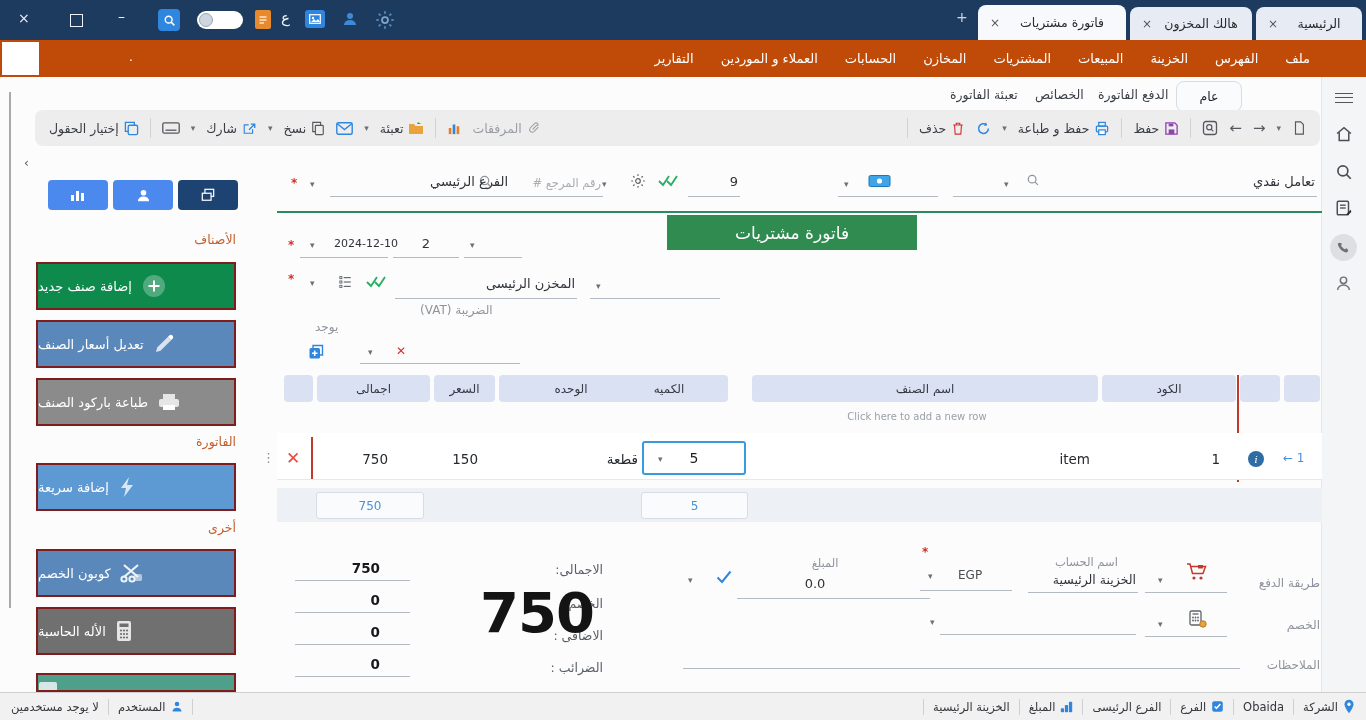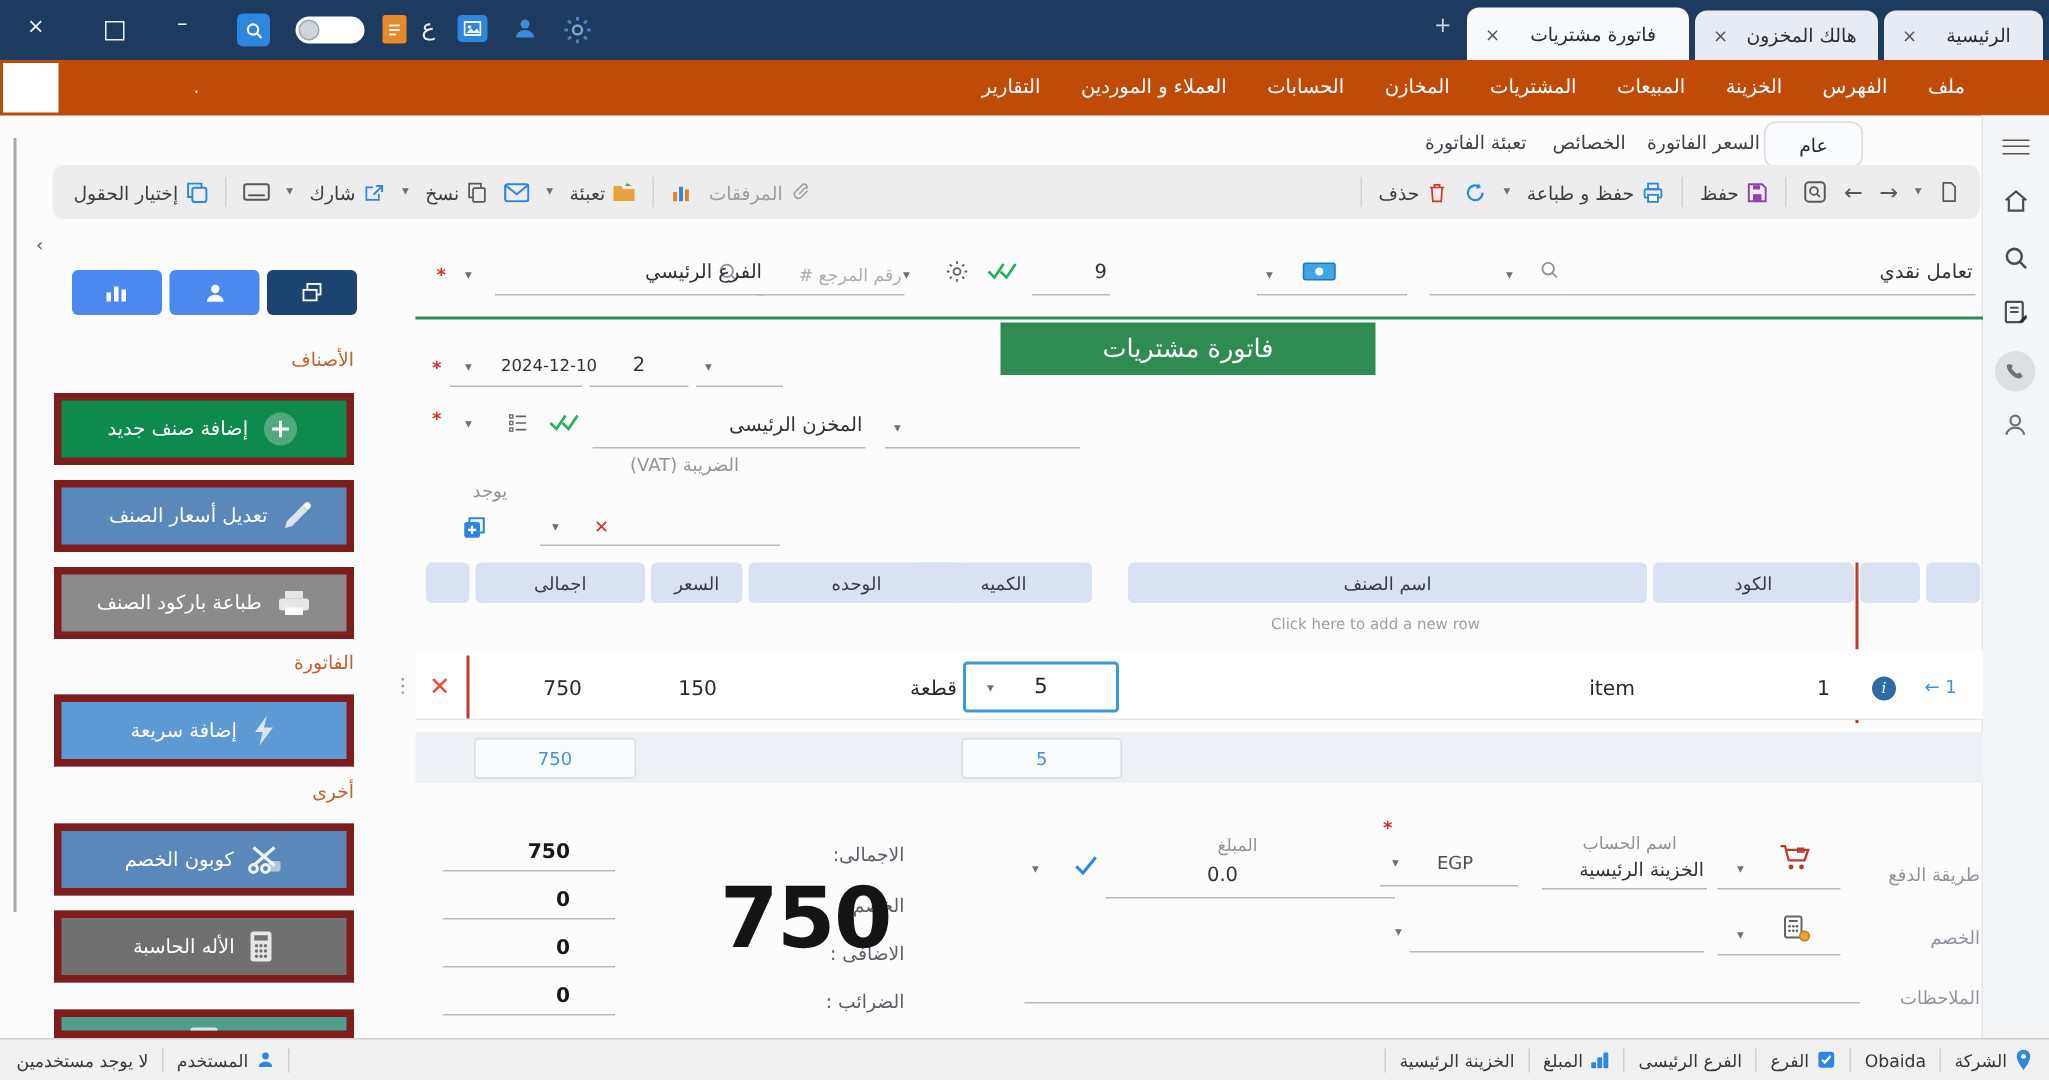--- a/index.html
+++ b/index.html
@@ -67,22 +67,22 @@
   .sumband{position:absolute;left:277px;top:488px;width:1045px;height:34px;background:#edf0f5;}
   .sumbox{position:absolute;top:4px;height:25px;background:#fafbfc;border:1px solid #d8dce3;border-radius:3px;
      display:flex;align-items:center;justify-content:center;font-size:12px;color:#4a90d9;}
   
   .tot-lbl{position:absolute;font-size:12.5px;color:#5a5f66;direction:rtl;text-align:right;width:60px;}
   .tot-val{position:absolute;font-size:13.5px;color:#17191c;font-weight:bold;width:80px;text-align:right;direction:ltr;}
   .grand{position:absolute;left:480px;top:580px;font-size:56px;font-weight:bold;color:#141414;letter-spacing:-1px;}
   
   .topbtn{position:absolute;top:180px;width:60px;height:30px;border-radius:4px;display:flex;align-items:center;justify-content:center;}
   .sec-lbl{position:absolute;width:100px;text-align:right;direction:rtl;color:#c2602e;font-size:12.5px;}
-  .sbtn{position:absolute;left:36px;width:200px;height:48px;border:5px solid #7f1d1d;box-sizing:border-box;
-     display:flex;direction:rtl;align-items:center;justify-content:center;gap:9px;color:#fff;font-size:13px;cursor:default;}
+  .sbtn{position:absolute;left:36px;width:200px;height:48px;border:2px solid #7f1d1d;box-sizing:border-box;
+     display:flex;direction:rtl;align-items:center;justify-content:flex-end;gap:9px;color:#fff;font-size:13px;cursor:default;}
   .handle{position:absolute;left:262px;top:450px;color:#8b8f95;font-size:13px;letter-spacing:-1px;}
   .lscroll{position:absolute;left:9px;top:92px;width:2px;height:516px;background:#a9a9ab;}
   
   .statusbar{position:absolute;left:0;top:692px;width:1366px;height:28px;background:#f1f1f1;border-top:1px solid #cfcfcf;box-sizing:border-box;}
   .sgroup{position:absolute;top:0;height:27px;display:flex;align-items:center;}
   .sitem{display:flex;direction:rtl;align-items:center;gap:5px;font-size:11.5px;color:#33363b;padding:0 9px;white-space:nowrap;}
   .ssep{width:1px;height:16px;background:#cfd0d3;}
   svg{display:block;}
 </style>
 </head>
@@ -166,21 +166,21 @@
     <span>المبيعات</span>
     <span>المشتريات</span>
     <span>المخازن</span>
     <span>الحسابات</span>
     <span>العملاء و الموردين</span>
     <span>التقارير</span>
   </div>
 </div>
 
 <div class="subtab-card" style="left:1176px;top:81px;width:64px;height:29px;">عام</div>
-<div class="subtab" style="left:1098px;top:87px;">السعر الفاتورة</div>
+<div class="subtab" style="left:1098px;top:87px;">الدفع الفاتورة</div>
 <div class="subtab" style="left:1035px;top:87px;">الخصائص</div>
 <div class="subtab" style="left:950px;top:87px;">تعبئة الفاتورة</div>
 
 <div class="toolbar">
   <span>
     <svg width="14" height="16" viewBox="0 0 16 16">
         <path d="M4 1h6l3 3v11H4z" fill="none" stroke="#55585e" stroke-width="1.3"></path>
       </svg>
     </span>
   <span class="car">▾</span>
@@ -565,21 +565,21 @@
 <div class="sec-lbl" style="left:136px;top:232px;">الأصناف</div>
 <div class="sbtn" style="top:262px;background:#0d8a4c;">
   <span>
     <svg width="26" height="26" viewBox="0 0 26 26">
         <circle cx="13" cy="13" r="11" fill="rgba(255,255,255,.28)"></circle>
         <path d="M13 7.5v11M7.5 13h11" stroke="#fff" stroke-width="2"></path>
       </svg>
     </span>
   <span>إضافة صنف جديد</span>
 </div>
-<div class="sbtn" style="top:320px;background:#5b88ba;padding-left:10px;">
+<div class="sbtn" style="top:320px;background:#5b88ba;">
   <span>
     <svg width="22" height="22" viewBox="0 0 22 22">
         <path d="M3 19l1.2-4.5L15 3.7l3.3 3.3L7.5 17.8z" fill="#eef3f8" opacity=".85"></path>
         <path d="M15 3.7l3.3 3.3 1.2-1.2a1.8 1.8 0 0 0-3.3-3.3z" fill="#fff"></path>
       </svg>
     </span>
   <span>تعديل أسعار الصنف</span>
 </div>
 <div class="sbtn" style="top:378px;background:#8b8b8b;">
   <span>

